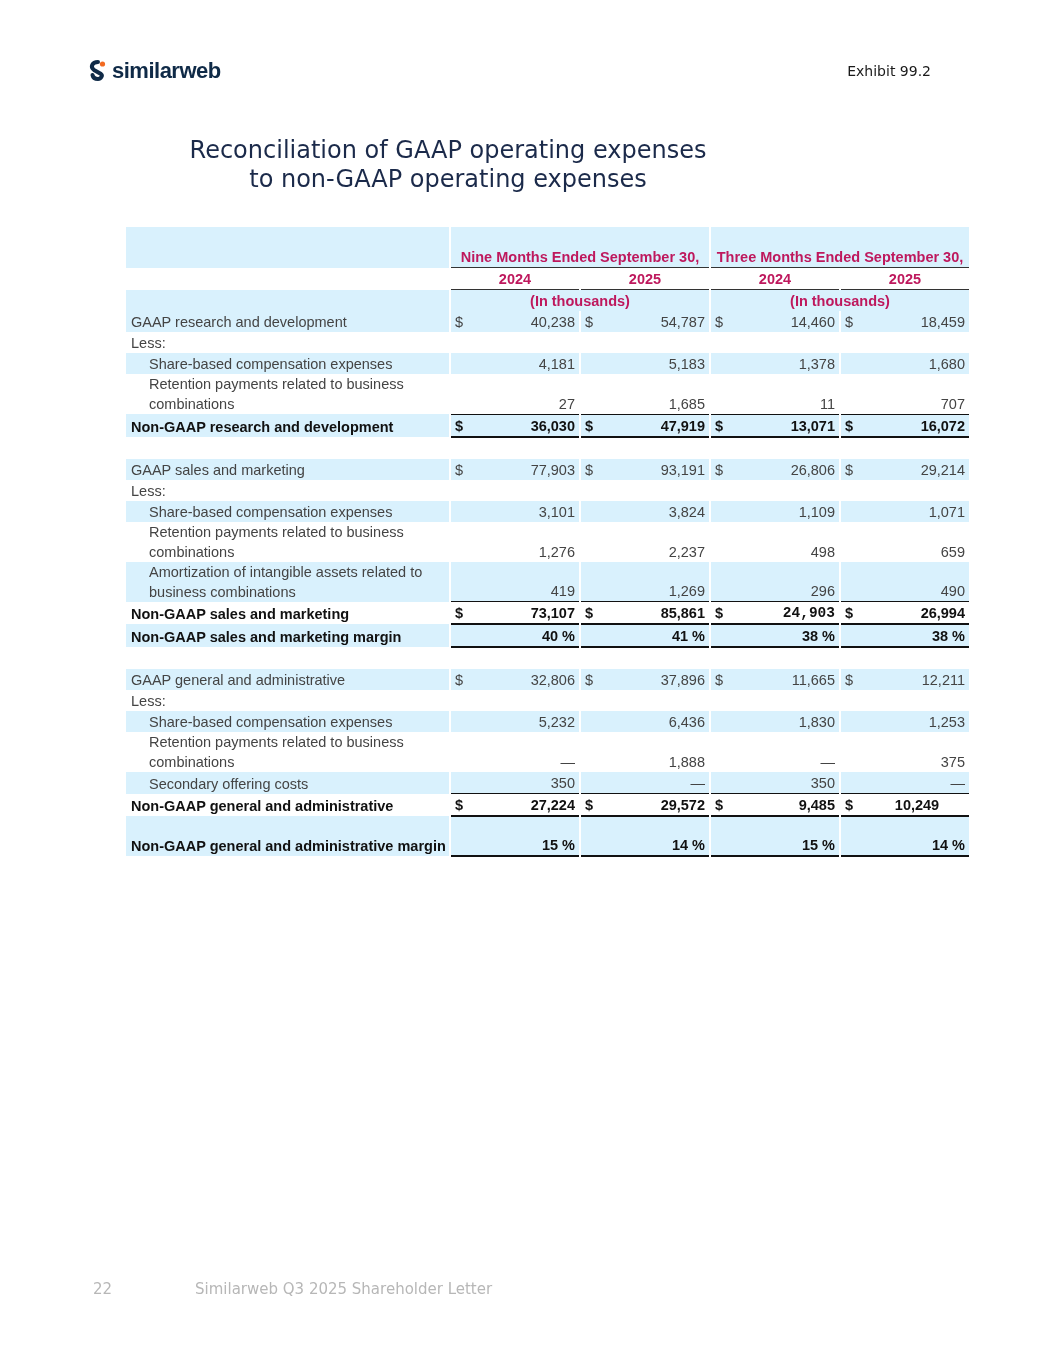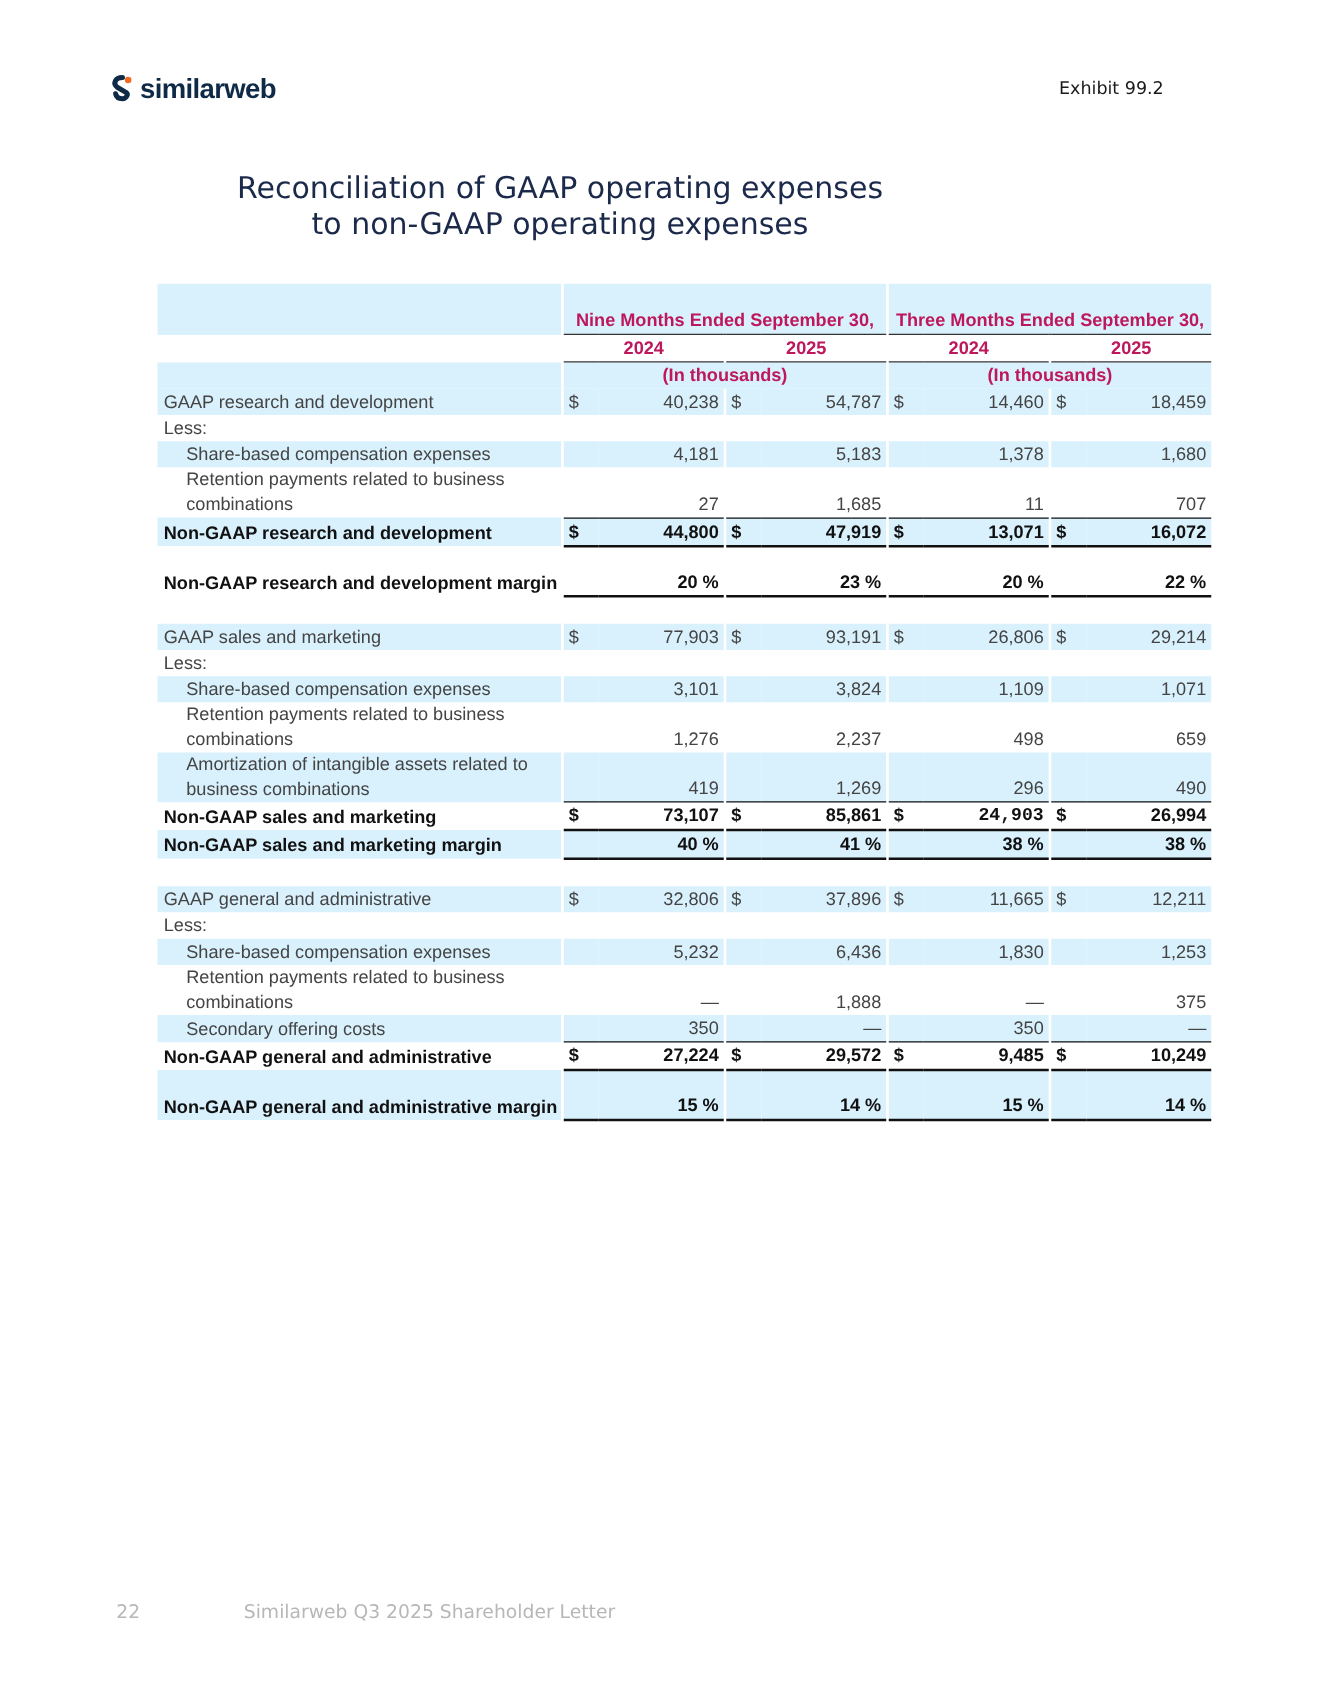--- a/index.html
+++ b/index.html
@@ -144,45 +144,30 @@
         <td class="cur"></td>
         <td class="num">11</td>
         <td class="gap"></td>
         <td class="cur"></td>
         <td class="num">707</td>
       </tr>
       <tr class="shade b">
         <td class="label">Non-GAAP research and development</td>
         <td class="gap"></td>
         <td class="cur ul2" style="border-top: 1.5px solid rgb(17, 17, 17);">$</td>
-        <td class="num ul2" style="border-top: 1.5px solid rgb(17, 17, 17);">44,800</td>
+        <td class="num ul2" style="border-top: 1.5px solid rgb(17, 17, 17);">36,030</td>
         <td class="gap"></td>
         <td class="cur ul2" style="border-top: 1.5px solid rgb(17, 17, 17);">$</td>
         <td class="num ul2" style="border-top: 1.5px solid rgb(17, 17, 17);">47,919</td>
         <td class="gap"></td>
         <td class="cur ul2" style="border-top: 1.5px solid rgb(17, 17, 17);">$</td>
         <td class="num ul2" style="border-top: 1.5px solid rgb(17, 17, 17);">13,071</td>
         <td class="gap"></td>
         <td class="cur ul2" style="border-top: 1.5px solid rgb(17, 17, 17);">$</td>
         <td class="num ul2" style="border-top: 1.5px solid rgb(17, 17, 17); text-align: right;">16,072</td>
-      </tr>
-      <tr class="plain b">
-        <td class="label wrap" style="height: 40px;">Non-GAAP research and development margin</td>
-        <td class="gap"></td>
-        <td class="cur ul2"></td>
-        <td class="num ul2">20 %</td>
-        <td class="gap"></td>
-        <td class="cur ul2"></td>
-        <td class="num ul2">23 %</td>
-        <td class="gap"></td>
-        <td class="cur ul2"></td>
-        <td class="num ul2">20 %</td>
-        <td class="gap"></td>
-        <td class="cur ul2"></td>
-        <td class="num ul2">22 %</td>
       </tr>
       <tr class="spacer">
         <td colspan="13"></td>
       </tr>
       <tr class="shade">
         <td class="label">GAAP sales and marketing</td>
         <td class="gap"></td>
         <td class="cur">$</td>
         <td class="num">77,903</td>
         <td class="gap"></td>
@@ -369,21 +354,21 @@
         <td class="cur ul2" style="border-top: 1.5px solid rgb(17, 17, 17);">$</td>
         <td class="num ul2" style="border-top: 1.5px solid rgb(17, 17, 17);">27,224</td>
         <td class="gap"></td>
         <td class="cur ul2" style="border-top: 1.5px solid rgb(17, 17, 17);">$</td>
         <td class="num ul2" style="border-top: 1.5px solid rgb(17, 17, 17);">29,572</td>
         <td class="gap"></td>
         <td class="cur ul2" style="border-top: 1.5px solid rgb(17, 17, 17);">$</td>
         <td class="num ul2" style="border-top: 1.5px solid rgb(17, 17, 17);">9,485</td>
         <td class="gap"></td>
         <td class="cur ul2" style="border-top: 1.5px solid rgb(17, 17, 17);">$</td>
-        <td class="num ul2" style="border-top: 1.5px solid rgb(17, 17, 17);">10,249</td>
+        <td class="num ul2" style="border-top: 1.5px solid rgb(17, 17, 17); text-align: center;">10,249</td>
       </tr>
       <tr class="shade b">
         <td class="label wrap" style="height: 40px;">Non-GAAP general and administrative margin</td>
         <td class="gap"></td>
         <td class="cur ul2"></td>
         <td class="num ul2">15 %</td>
         <td class="gap"></td>
         <td class="cur ul2"></td>
         <td class="num ul2">14 %</td>
         <td class="gap"></td>

